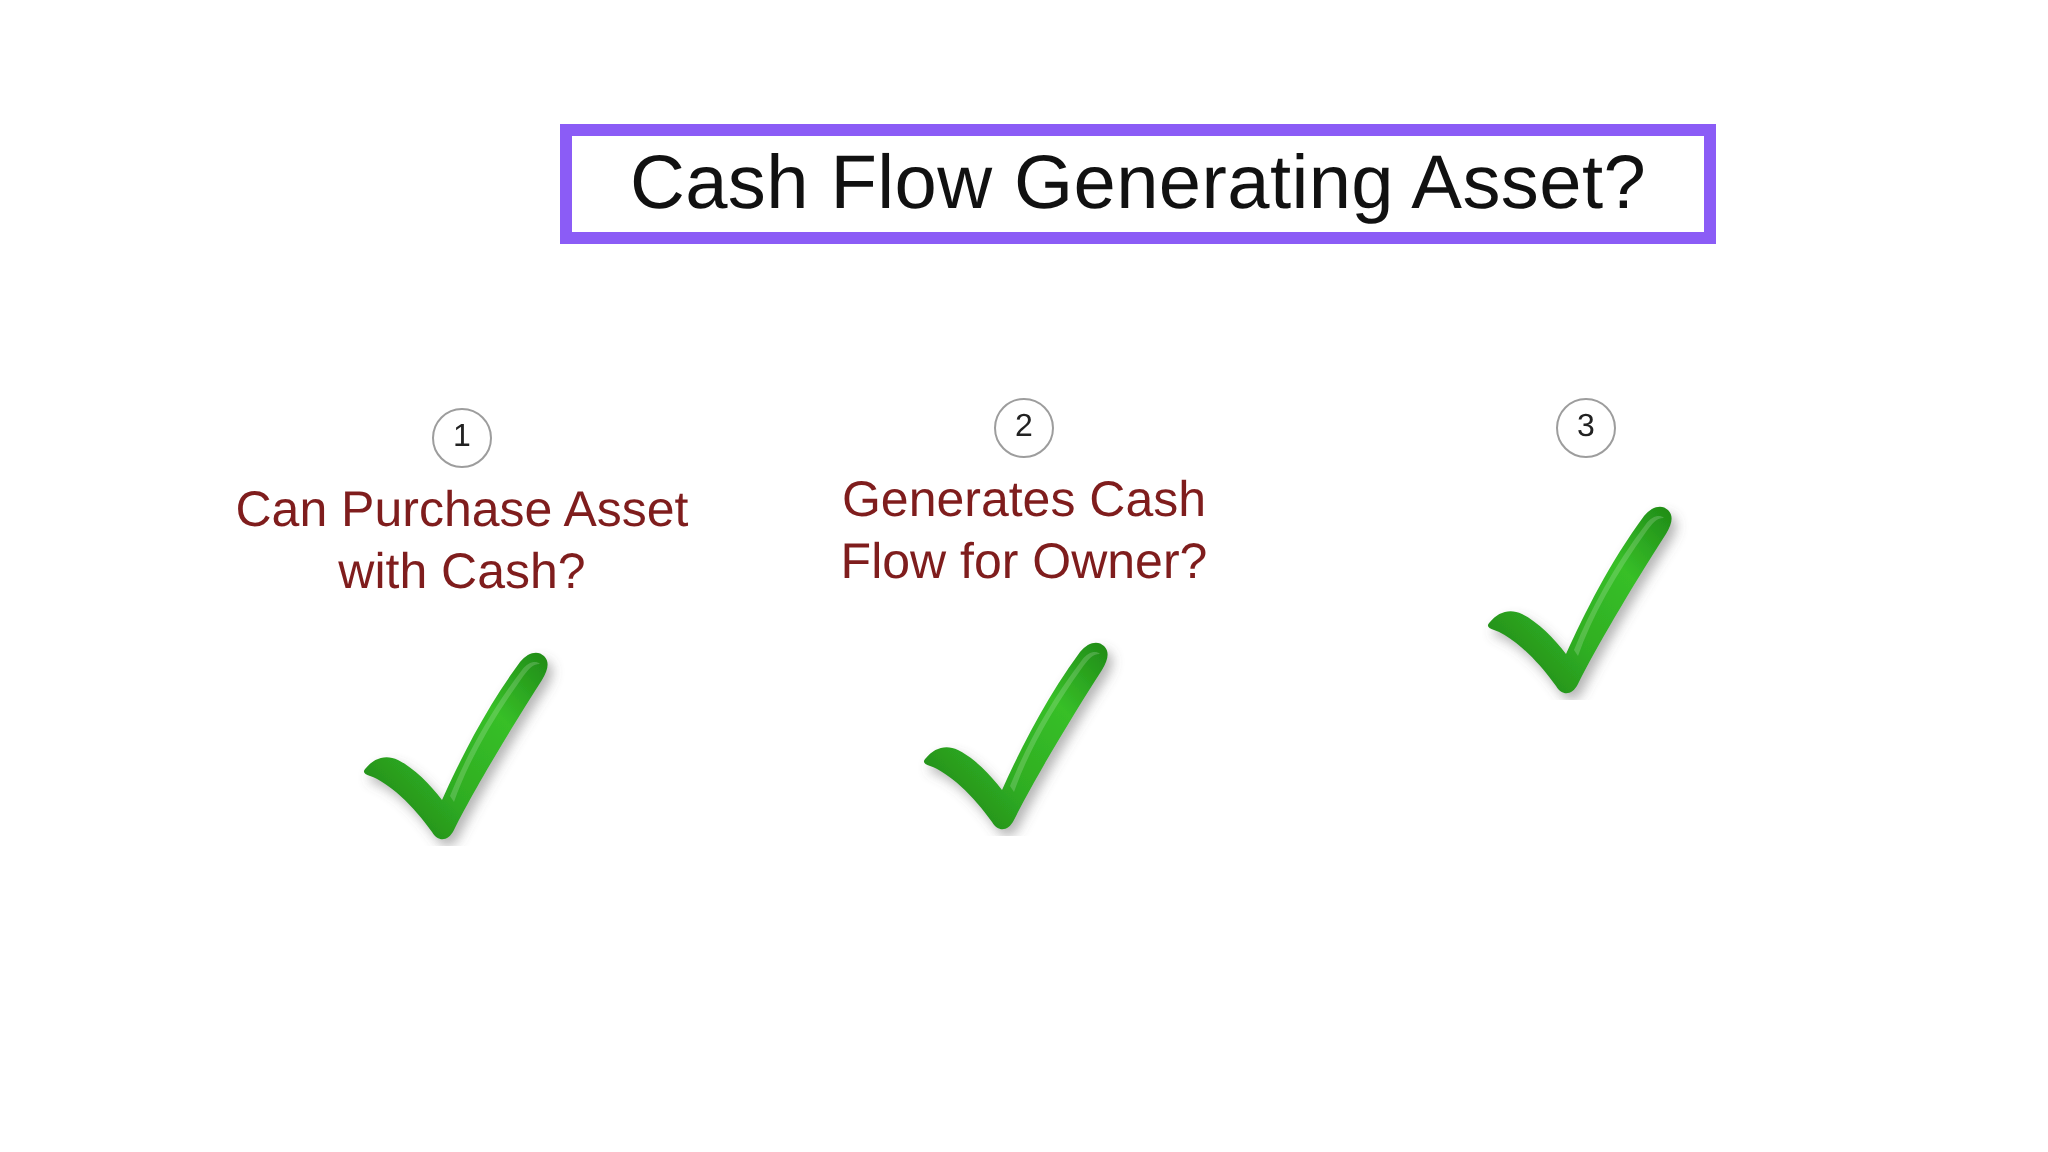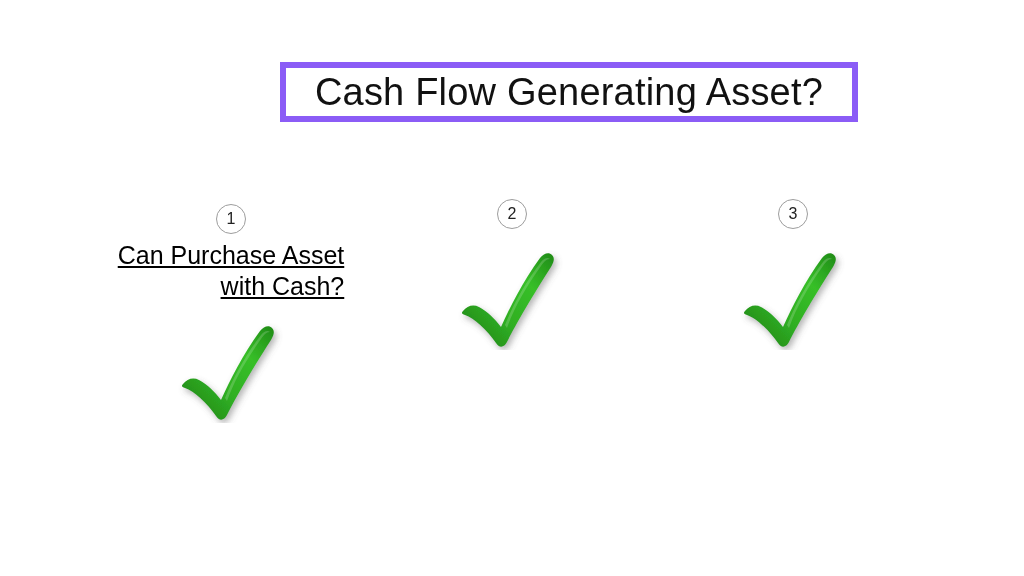--- a/index.html
+++ b/index.html
@@ -78,25 +78,24 @@
     font-size: 16px;
     color: #222222;
     background: #ffffff;
     box-sizing: border-box;
   }
 
   .column-label {
     margin-top: 6px;
     font-size: 25px;
     line-height: 1.24;
-    color: #000000;
-    text-align: right;
+    color: #7f1d1d;
+    text-align: center;
     font-weight: 400;
     white-space: pre-line;
-    text-decoration: underline;
   }
 
   .check-wrap {
     margin-top: 16px;
     width: 120px;
     height: 110px;
     display: flex;
     align-items: flex-start;
     justify-content: center;
   }
@@ -148,20 +147,22 @@
                    C 9 69, 8 68, 10 66 Z"></path>
           <path fill="#ffffff" opacity="0.18" d="M 52 80 C 60 60, 72 38, 88 17 C 91 13, 95 12, 97 14 C 93 14, 91 17, 88 21 C 73 42, 61 63, 54 83 Z"></path>
         </svg>
       </div>
     </div>
 
     <div class="column column--c2">
       <div class="step-circle">
         <span>2</span>
       </div>
+      <div class="column-label">Generates Cash
+Flow for Owner?</div>
       <div class="check-wrap col2-check">
         <svg width="110" height="105" viewBox="0 0 110 105">
           <defs>
             <linearGradient id="chkGrad2" x1="0" y1="1" x2="1" y2="0">
               <stop offset="0%" stop-color="#1f7d18"></stop>
               <stop offset="38%" stop-color="#2fae22"></stop>
               <stop offset="70%" stop-color="#37bf28"></stop>
               <stop offset="100%" stop-color="#1f8a16"></stop>
             </linearGradient>
             <filter id="chkShadow2" x="-30%" y="-30%" width="170%" height="170%">

